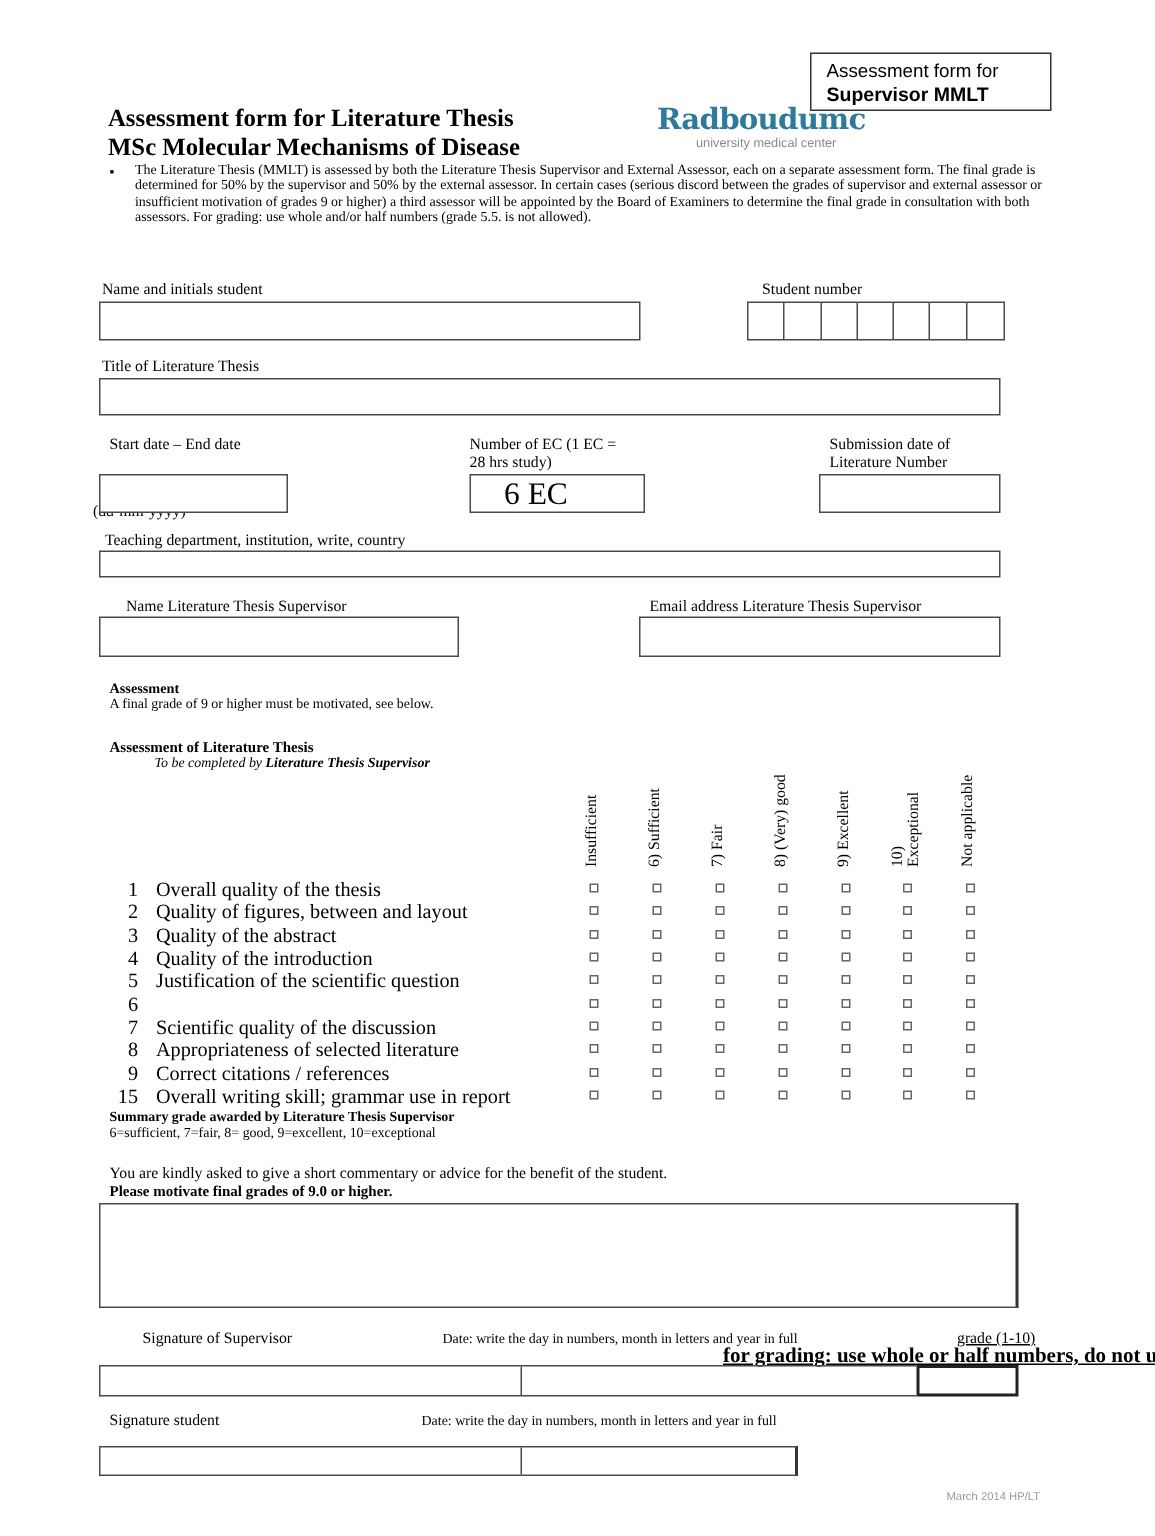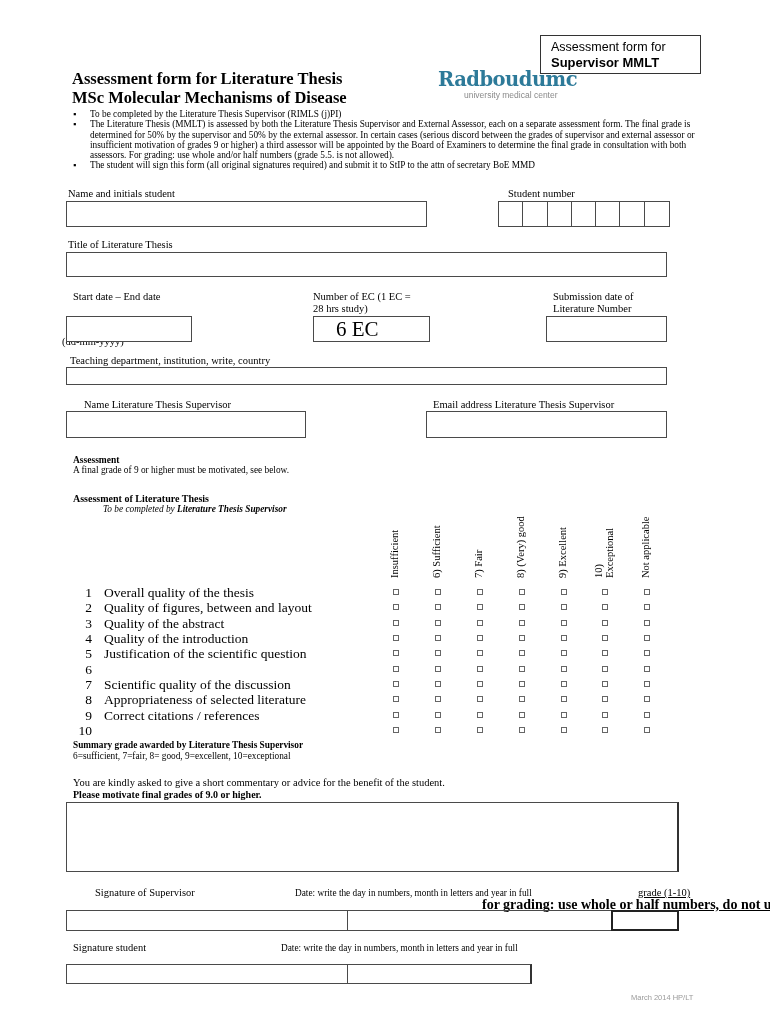--- a/index.html
+++ b/index.html
@@ -40,23 +40,21 @@
 
 <div class="title" style="top:69px;">Assessment form for Literature Thesis</div>
 <div class="title" style="top:88px;">MSc Molecular Mechanisms of Disease</div>
 
 <div class="logo">
   <span class="name">Radboudumc</span>
   <span class="sub">university medical center</span>
 </div>
 
 <ul class="bullets">
-  <li>To be completed by the Literature Thesis Supervisor  (RIMLS (j)PI)</li>
   <li>The Literature Thesis (MMLT) is assessed by both the Literature Thesis Supervisor and External Assessor, each on a separate assessment form. The final grade is determined for 50% by the supervisor and 50% by the external assessor. In certain cases (serious discord between the grades of supervisor and external assessor or insufficient motivation of grades 9 or higher) a third assessor will be appointed by the Board of Examiners to determine the final grade in consultation with both assessors. For grading: use whole and/or half numbers (grade 5.5. is not allowed).</li>
-  <li>The student will sign this form (all original signatures required) and submit it to StIP to the attn of secretary BoE MMD</li>
 </ul>
 
 <div class="lbl" style="left:68px; top:188px;">Name and initials student</div>
 <div class="box" style="left:66px; top:201px; width:361px; height:26px;"></div>
 <div class="lbl" style="left:508px; top:188px;">Student number</div>
 <div class="stnum">
   <div class="cell"></div>
   <div class="cell"></div>
   <div class="cell"></div>
   <div class="cell"></div>
@@ -212,21 +210,22 @@
       <span class="crit-txt">Correct citations / references</span>
       <span class="chk" style="left: 315px;"></span>
       <span class="chk" style="left: 357px;"></span>
       <span class="chk" style="left: 399px;"></span>
       <span class="chk" style="left: 441px;"></span>
       <span class="chk" style="left: 483px;"></span>
       <span class="chk" style="left: 524px;"></span>
       <span class="chk" style="left: 566px;"></span>
     </div>
     <div class="crit-row" style="top: 723.15px;">
-      <span class="crit-num">10</span>
+      <span class="crit-num">15</span>
+      <span class="crit-txt">Overall writing skill; grammar use in report</span>
       <span class="chk" style="left: 315px;"></span>
       <span class="chk" style="left: 357px;"></span>
       <span class="chk" style="left: 399px;"></span>
       <span class="chk" style="left: 441px;"></span>
       <span class="chk" style="left: 483px;"></span>
       <span class="chk" style="left: 524px;"></span>
       <span class="chk" style="left: 566px;"></span>
     </div>
   </div>
 

